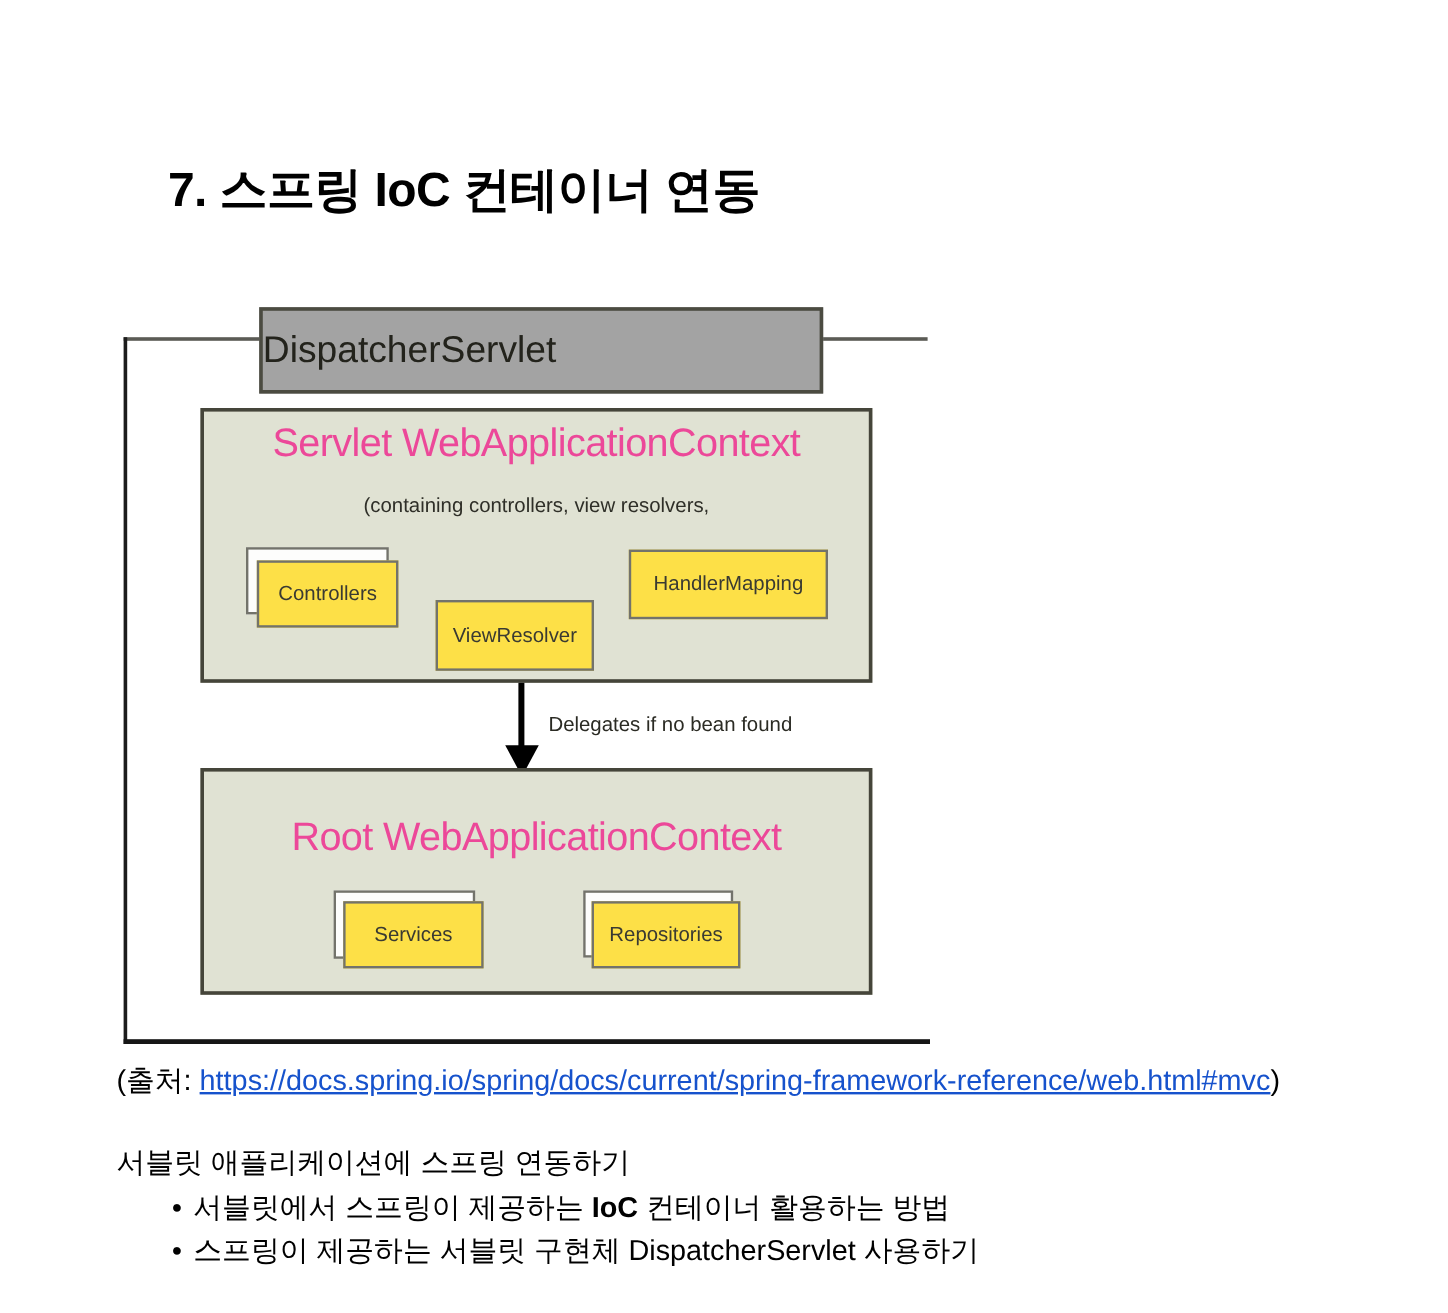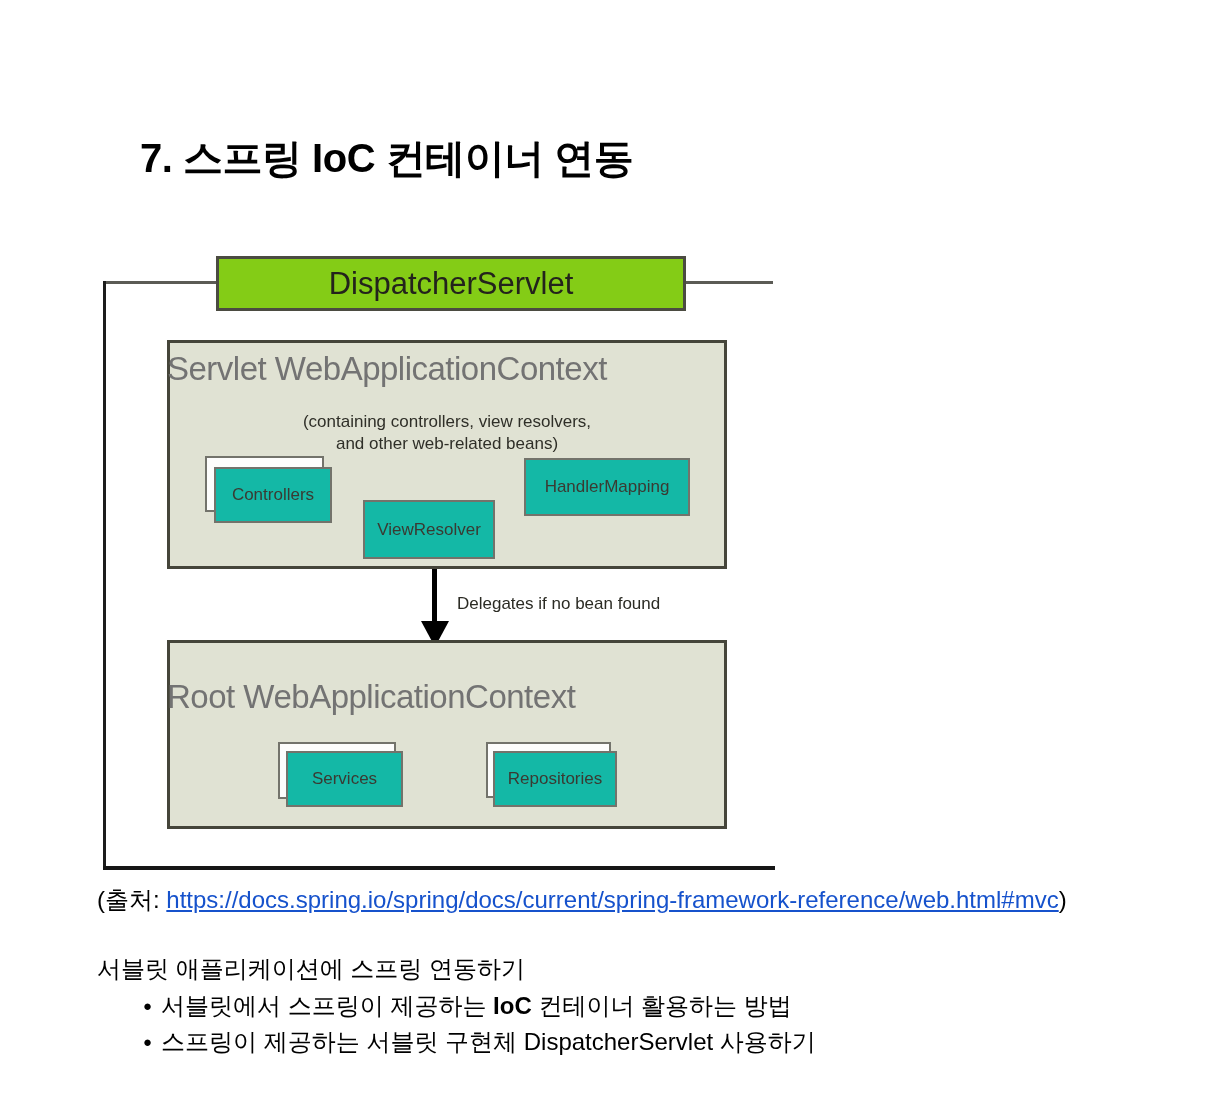--- a/index.html
+++ b/index.html
@@ -22,44 +22,44 @@
 
   .line { position: absolute; background: #1c1c1c; }
   #outer-top-line    { left: 103px; top: 281px; width: 670px; height: 3px; background: #5b5b55; }
   #outer-left-line   { left: 103px; top: 281px; width: 3px;  height: 589px; background: #1c1c1c; }
   #outer-bottom-line { left: 103px; top: 866px; width: 672px; height: 4px; background: #161616; }
 
   .ctx-box {
     position: absolute; background: #e0e2d3; border: 3px solid #45453a;
   }
   #dispatcher-box {
-    left: 216px; top: 256px; width: 470px; height: 55px;
-    background: #84cc16; border: 3px solid #4b4b41;
-    display: flex; align-items: center; justify-content: center;
+    left: 216px; top: 256px; width: 470px; height: 72px;
+    background: #a3a3a3; border: 3px solid #4b4b41;
+    display: flex; align-items: center; justify-content: flex-start;
     font-size: 31px; color: #23231c;
   }
   #servlet-context-box { left: 167px; top: 340px; width: 560px; height: 229px; }
   #root-context-box    { left: 167px; top: 640px; width: 560px; height: 189px; }
 
   .ctx-title {
-    position: absolute; width: 560px; text-align: left;
-    font-size: 33px; color: #737373; letter-spacing: -0.5px;
+    position: absolute; width: 560px; text-align: center;
+    font-size: 33px; color: #ec4899; letter-spacing: -0.5px;
   }
   #servlet-title { left: 167px; top: 350px; }
   #root-title    { left: 167px; top: 648px; margin-top: 30px; }
   .ctx-sub {
     position: absolute; width: 560px; text-align: center;
     font-size: 17px; line-height: 22px; color: #2f2f28;
   }
   #servlet-sub1 { left: 167px; top: 411px; }
   #servlet-sub2 { left: 167px; top: 433px; }
   #root-sub     { left: 167px; top: 703px; }
 
   .bean-box {
-    position: absolute; background: #14b8a6; border: 2px solid #73736b;
+    position: absolute; background: #fde047; border: 2px solid #73736b;
     display: flex; align-items: center; justify-content: center;
     font-size: 17px; color: #3a3a32; white-space: nowrap;
   }
   .bean-back { position: absolute; background: #fdfdfc; border: 2px solid #73736b; }
 
   #controllers-back  { left: 205px; top: 456px; width: 119px; height: 56px; }
   #controllers-box   { left: 214px; top: 467px; width: 118px; height: 56px; }
   #viewresolver-box  { left: 363px; top: 500px; width: 132px; height: 59px; }
   #handlermapping-box{ left: 524px; top: 458px; width: 166px; height: 58px; }
   #services-back     { left: 278px; top: 742px; width: 118px; height: 57px; }
@@ -98,21 +98,20 @@
   <div class="line" id="outer-left-line"></div>
   <div class="line" id="outer-bottom-line"></div>
 
   <div class="abs" id="dispatcher-box">
     <span>DispatcherServlet</span>
   </div>
 
   <div class="ctx-box" id="servlet-context-box"></div>
   <div class="ctx-title" id="servlet-title">Servlet WebApplicationContext</div>
   <div class="ctx-sub" id="servlet-sub1">(containing controllers, view resolvers,</div>
-  <div class="ctx-sub" id="servlet-sub2">and other web-related beans)</div>
 
   <div class="bean-back" id="controllers-back"></div>
   <div class="bean-box" id="controllers-box">
     <span>Controllers</span>
   </div>
   <div class="bean-box" id="viewresolver-box">
     <span>ViewResolver</span>
   </div>
   <div class="bean-box" id="handlermapping-box">
     <span>HandlerMapping</span>

